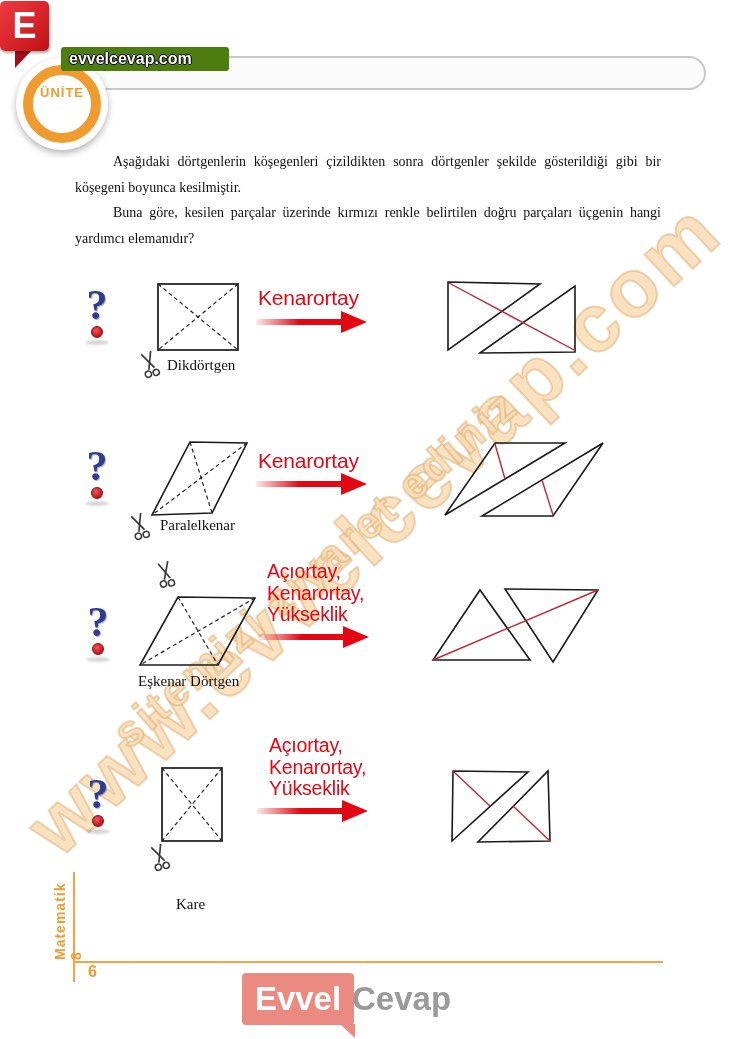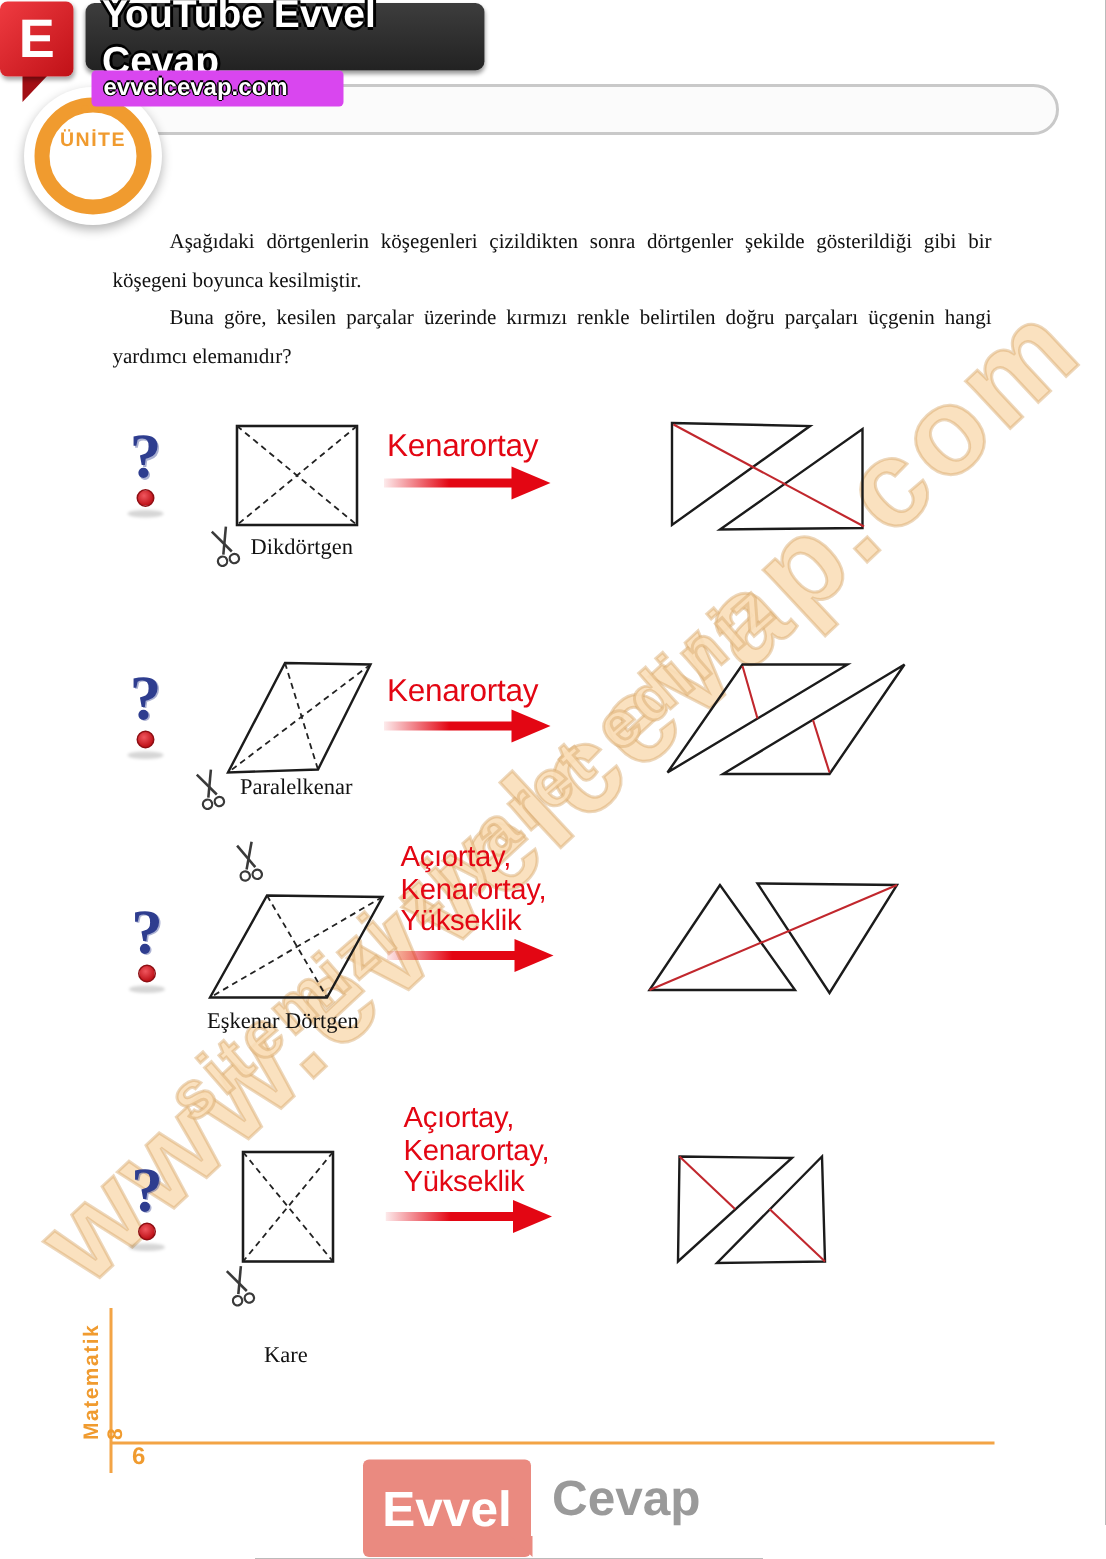--- a/index.html
+++ b/index.html
@@ -34,21 +34,21 @@
   .unite .dots{position:absolute;left:50%;top:12px;transform:translateX(-50%);display:flex;gap:6px;}
   .unite .dots i{width:5px;height:5px;border-radius:50%;background:#f09b2f;}
   .unite .unite-label{position:absolute;left:0;right:0;top:27px;text-align:center;
       color:#f09b2f;font-weight:bold;font-size:13px;letter-spacing:1px;}
   .banner{left:57px;top:2px;width:266px;height:45px;border-radius:6px;z-index:4;
       background:linear-gradient(#3d3d3d,#222);display:flex;align-items:center;
       box-shadow:0 2px 3px rgba(0,0,0,.4);}
   .banner span{padding-left:11px;color:#fff;font-size:26px;font-weight:bold;
       text-shadow:-2px 0 #000,2px 0 #000,0 -2px #000,0 2px #000;}
   .strip{left:61px;top:47px;width:168px;height:24px;border-radius:3px;z-index:4;
-      background:#d946ef;display:flex;align-items:center;}
+      background:#4d7c0f;display:flex;align-items:center;}
   .strip span{padding-left:8px;color:#fff;font-size:16px;font-weight:bold;
       text-shadow:-1px 0 #000,1px 0 #000,0 -1px #000,0 1px #000;}
   .ebadge{left:0;top:1px;width:49px;height:50px;border-radius:5px;z-index:5;
       background:linear-gradient(135deg,#ef3b41,#c01117);
       display:flex;align-items:center;justify-content:center;
       color:#fff;font-size:36px;font-weight:bold;box-shadow:1px 2px 3px rgba(0,0,0,.35);}
   .ebadge-tail{left:15px;top:50px;width:0;height:0;z-index:4;
       border-top:18px solid #a30f15;border-right:17px solid transparent;}
 
   
@@ -81,23 +81,20 @@
 
   <div class="abs silver-pill"></div>
   <div class="abs unite">
     <div class="ring"></div>
     <div class="dots">
         <i></i>
         <i></i>
       </div>
     <div class="unite-label">ÜNİTE</div>
   </div>
-  <div class="abs banner">
-    <span>YouTube Evvel Cevap</span>
-  </div>
   <div class="abs strip">
     <span>evvelcevap.com</span>
   </div>
   <div class="abs ebadge-tail"></div>
   <div class="abs ebadge">E</div>
 
   <div class="abs intro">
     <p>Aşağıdaki dörtgenlerin köşegenleri çizildikten sonra dörtgenler şekilde gösterildiği gibi bir köşegeni boyunca kesilmiştir.</p>
     <p>Buna göre, kesilen parçalar üzerinde kırmızı renkle belirtilen doğru parçaları üçgenin hangi yardımcı elemanıdır?</p>
   </div>
@@ -246,17 +243,17 @@
     <line x1="5" y1="5" x2="42" y2="40" stroke="#c1272d" stroke-width="1.4"></line>
     <polygon points="100,5 102,75 30,76" fill="none" stroke="#1b1b1b" stroke-width="1.6"></polygon>
     <line x1="65" y1="40" x2="102" y2="75" stroke="#c1272d" stroke-width="1.4"></line>
   </svg>
 
   <div class="abs" style="left:73px;top:872px;width:2px;height:110px;background:#f3a445;"></div>
   <div class="abs" style="left:74px;top:961px;width:589px;height:2px;background:#f3a445;"></div>
   <div class="abs" style="left:52px;top:870px;height:90px;writing-mode:vertical-rl;transform:rotate(180deg);color:#f09b2f;font-size:14px;font-weight:bold;letter-spacing:1px;">Matematik 8</div>
   <div class="abs" style="left:88px;top:963px;color:#f09b2f;font-size:16px;font-weight:bold;">6</div>
 
-  <div class="abs" style="left:242px;top:973px;width:112px;height:65px;background:#ea8a80;border-radius:4px;display:flex;align-items:center;justify-content:center;color:#fff;font-size:33px;font-weight:bold;">Evvel</div>
+  <div class="abs" style="left:242px;top:973px;width:112px;height:52px;background:#ea8a80;border-radius:4px;display:flex;align-items:center;justify-content:center;color:#fff;font-size:33px;font-weight:bold;">Evvel</div>
   <div class="abs" style="left:340px;top:1024px;width:0;height:0;border-top:14px solid #ea8a80;border-left:15px solid transparent;"></div>
-  <div class="abs" style="left:368px;top:980px;color:#9a9a9a;font-size:33px;font-weight:bold;">Cevap</div>
+  <div class="abs" style="left:352px;top:980px;color:#9a9a9a;font-size:33px;font-weight:bold;">Cevap</div>
 
 </div>
 
 </body></html>

